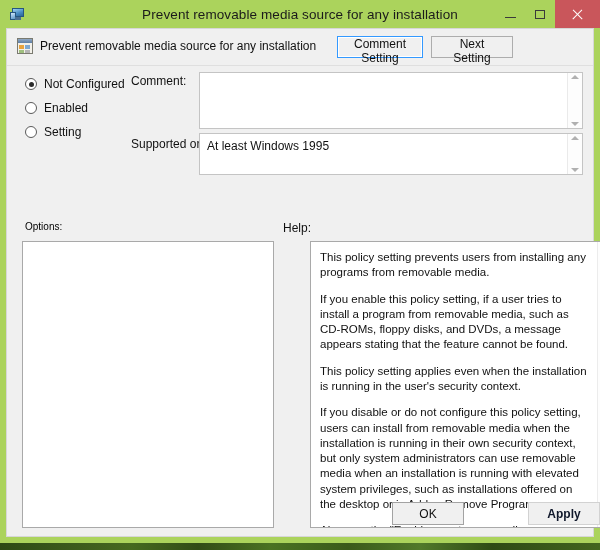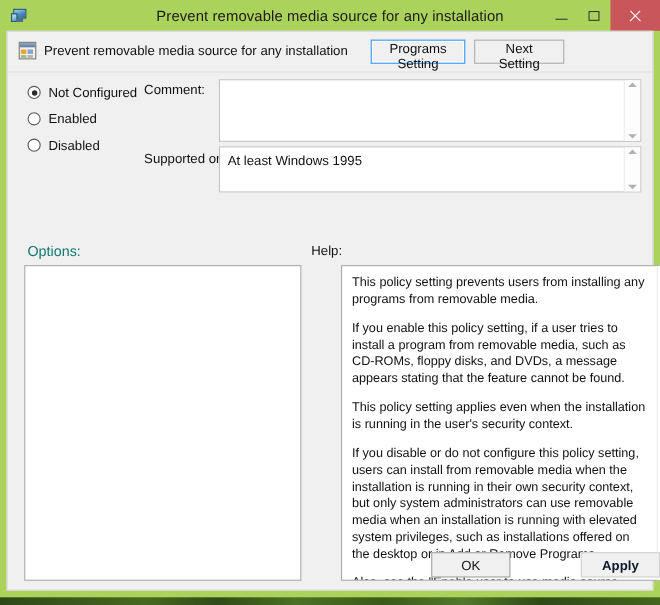--- a/index.html
+++ b/index.html
@@ -212,21 +212,21 @@
   }
   .arrow-up, .arrow-down {
     width: 0; height: 0;
     border-left: 4px solid transparent;
     border-right: 4px solid transparent;
   }
   .arrow-up { border-bottom: 4px solid #b0b0b0; }
   .arrow-down { border-top: 4px solid #b0b0b0; }
 
   
-  #lbl-options { position:absolute; left: 18px; top: 192px; font-size: 13px; color:#0f766e; }
+  #lbl-options { position:absolute; left: 18px; top: 192px; font-size: 10px; color:#000000; }
   #lbl-help    { position:absolute; left: 276px; top: 192px; font-size: 12px; color:#111; }
 
   
   #options-panel {
     position: absolute;
     left: 15px; top: 212px;
     width: 252px; height: 287px;
     background: #ffffff;
     border: 1px solid #a9a9a9;
     box-sizing: border-box;
@@ -321,37 +321,37 @@
 
     <div id="header">
       <div id="policy-icon">
         <span class="bar-top"></span>
         <span class="sq1"></span>
           <span class="sq2"></span>
         <span class="sq3"></span>
           <span class="sq4"></span>
       </div>
       <div id="header-title">Prevent removable media source for any installation</div>
-      <button class="navbtn" id="prev-setting">Programs Setting</button>
+      <button class="navbtn" id="prev-setting">Comment Setting</button>
       <button class="navbtn" id="next-setting">Next Setting</button>
     </div>
 
     <div id="topform">
 
       <div class="radio-row" id="r-notconfig">
         <span class="radio checked"></span>
         <span>Not Configured</span>
       </div>
       <div class="radio-row" id="r-enabled">
         <span class="radio"></span>
         <span>Enabled</span>
       </div>
       <div class="radio-row" id="r-disabled">
         <span class="radio"></span>
-        <span>Disabled</span>
+        <span>Setting</span>
       </div>
 
       <div class="form-label" id="lbl-comment">Comment:</div>
       <div class="fieldbox" id="comment-box">
         <div class="field-text"></div>
         <div class="vscroll">
           <span class="arrow-up"></span>
           <span class="arrow-down"></span>
         </div>
       </div>

